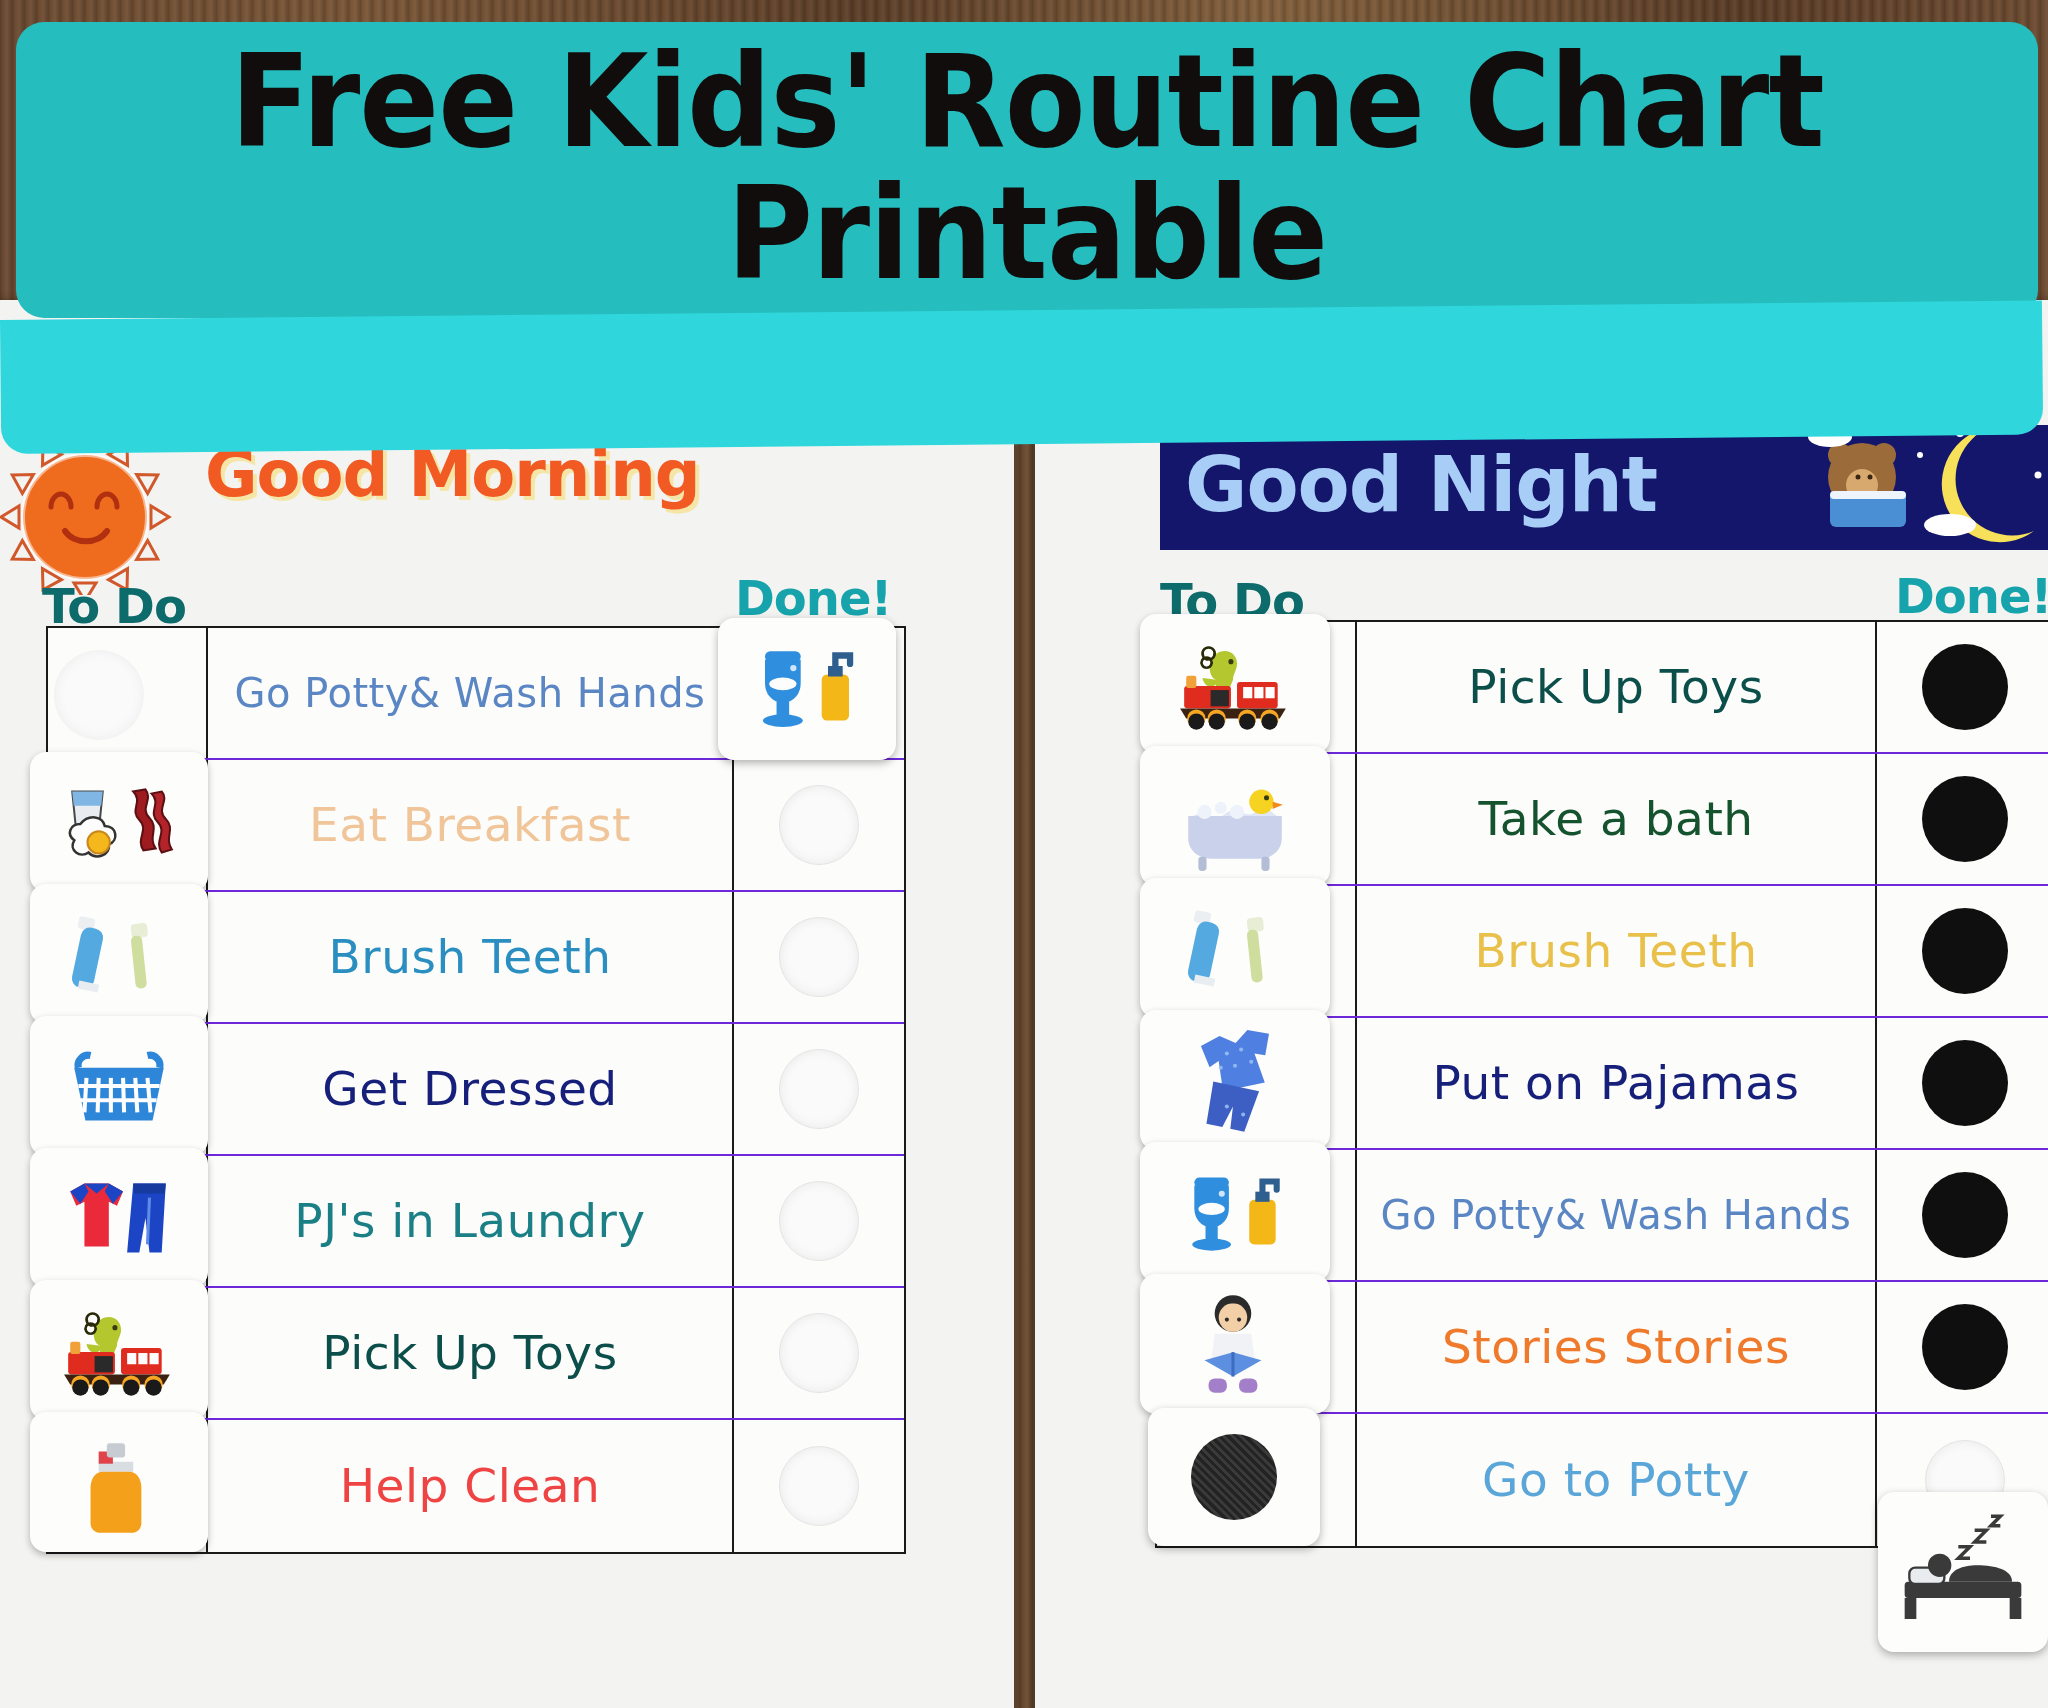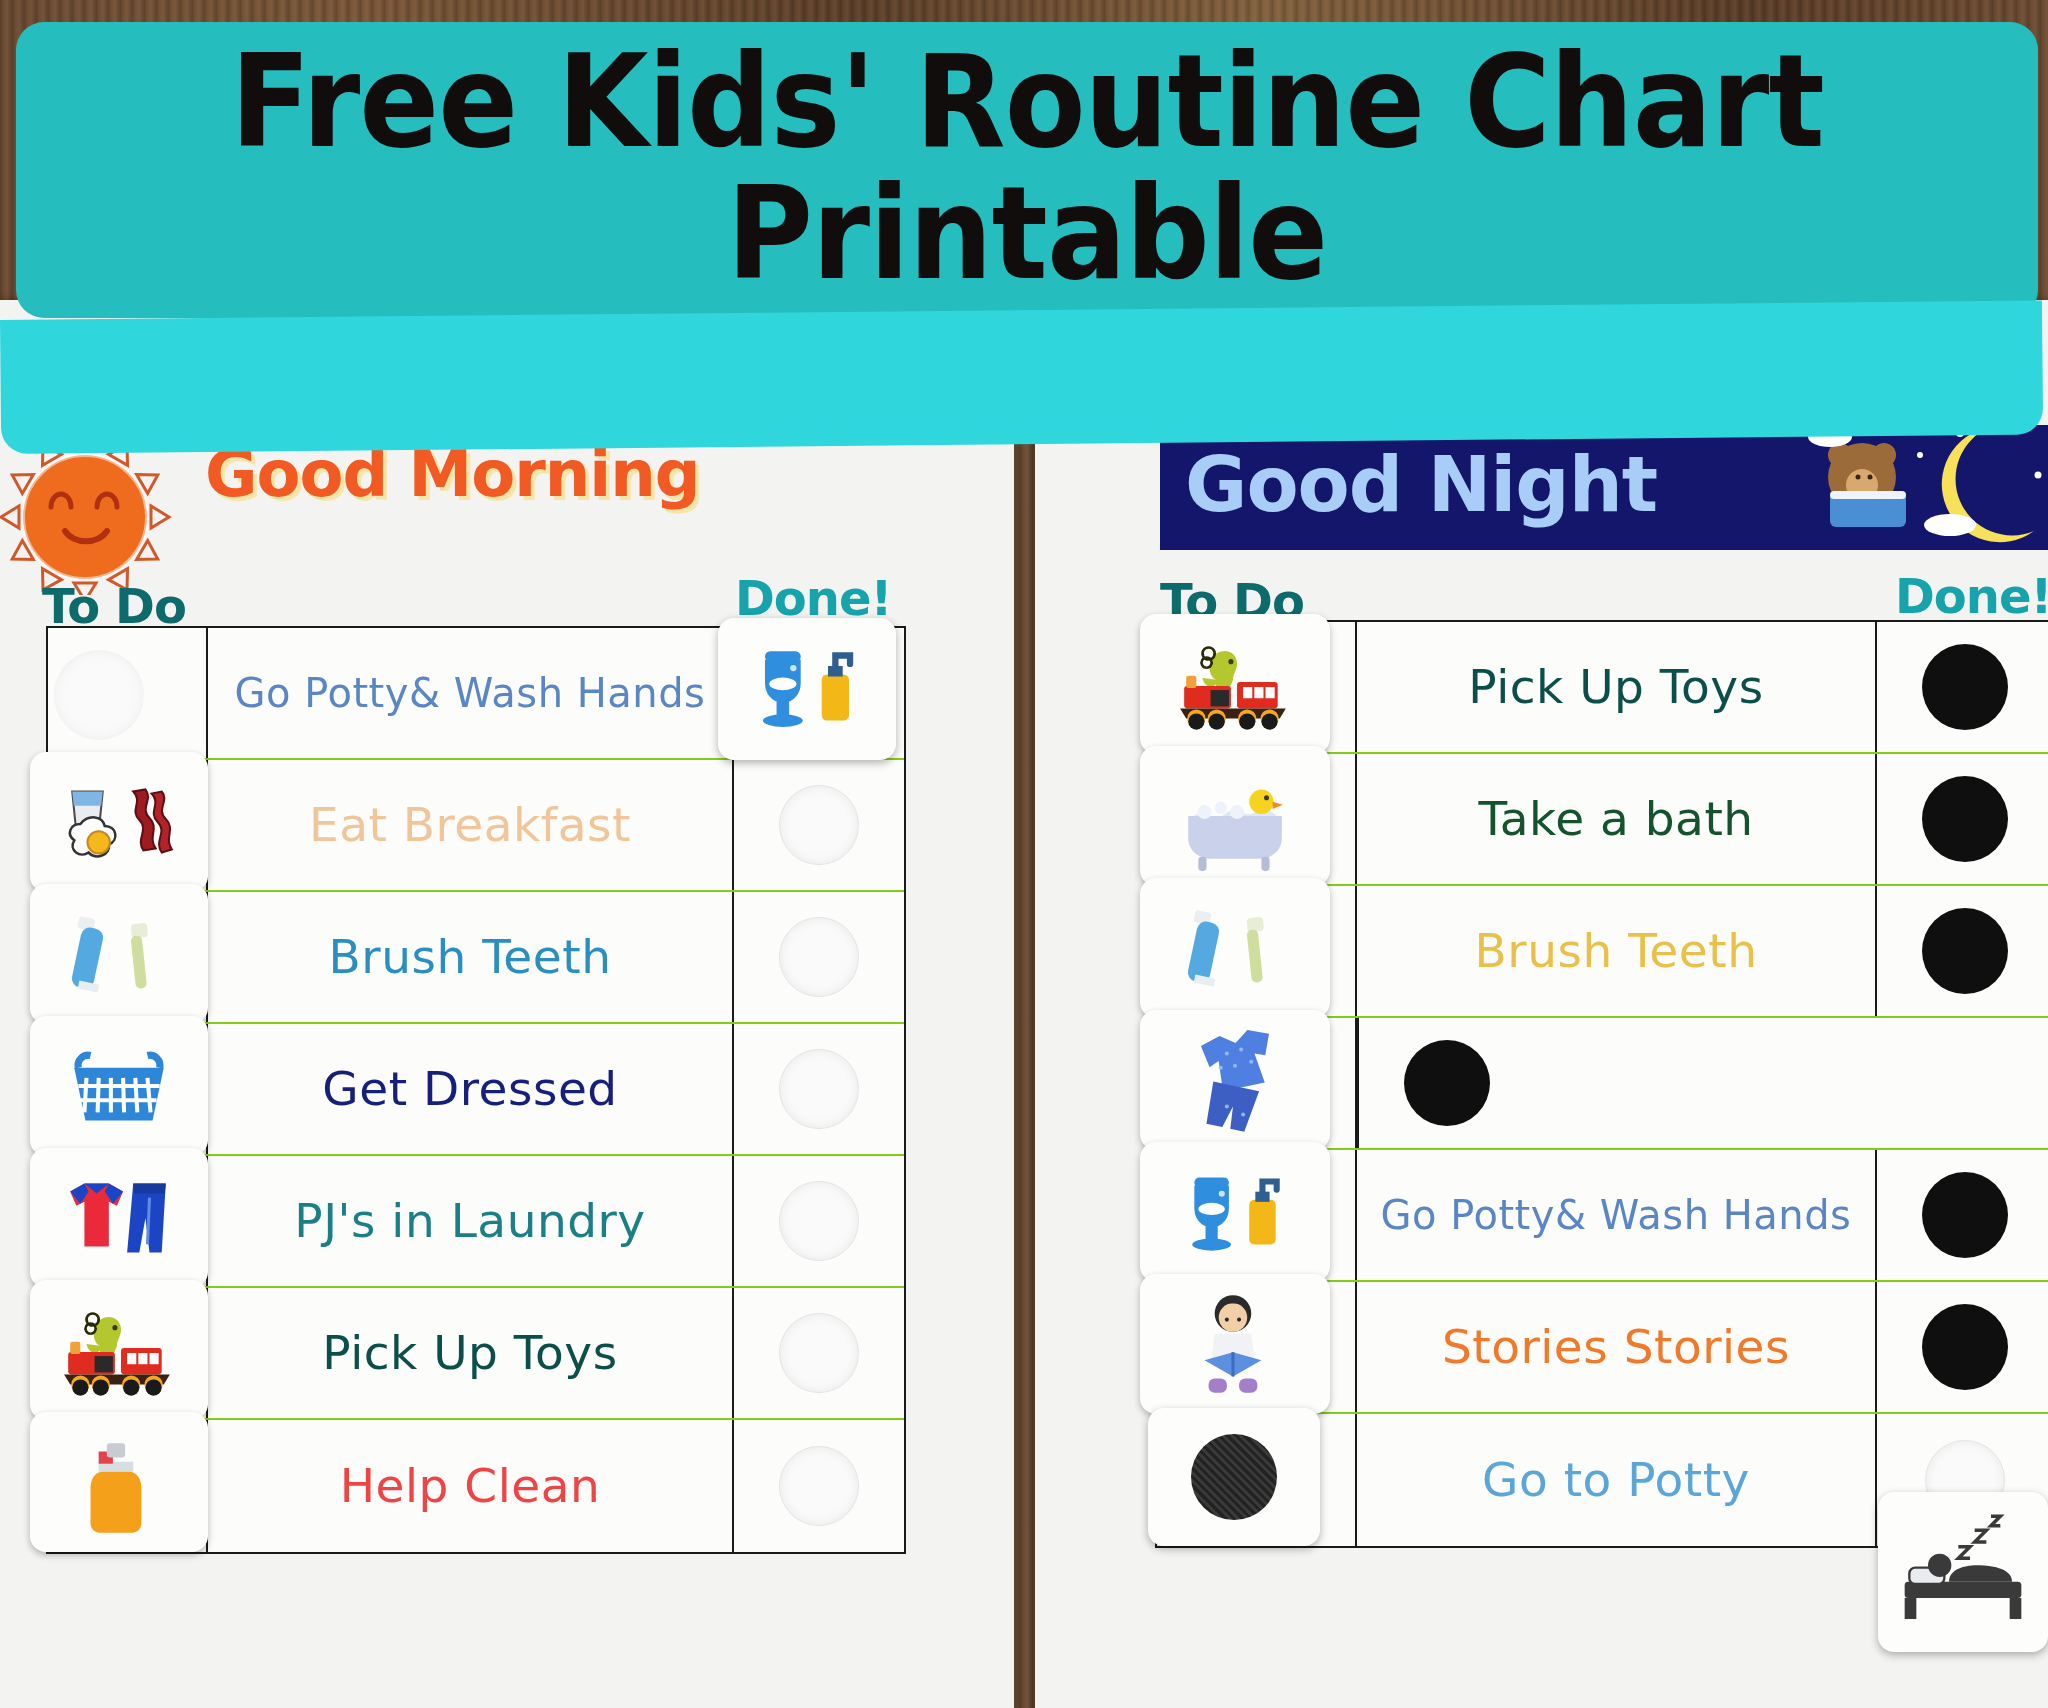--- a/index.html
+++ b/index.html
@@ -116,21 +116,21 @@
     border: 2px solid #1a1a1a;
     z-index: 3;
     background: #fcfcfb;
   }
   #grid-m { left: 46px;  top: 626px; width: 860px; }
   #grid-n { left: 1155px; top: 620px; width: 900px; }
 
   .row {
     display: flex;
     align-items: stretch;
-    border-bottom: 2px solid #84cc16;
+    border-bottom: 2px solid #6d28d9;
     height: 132px;
   }
   .row:last-child { border-bottom: none; }
 
   .cell-pic {
     width: 160px;
     border-right: 2px solid #1a1a1a;
     position: relative;
   }
   #grid-n .cell-pic { width: 200px; }
@@ -350,20 +350,23 @@
       <div class="cell-pic"></div>
       <div class="cell-task" style="color: rgb(232, 192, 74);">
         <span style="display:block">Brush Teeth</span>
       </div>
       <div class="cell-done">
         <div class="dot-filled"></div>
       </div>
     </div>
     <div class="row">
       <div class="cell-pic"></div>
+      <div class="cell-task" style="color: rgb(22, 31, 122);">
+        <span style="display:block">Put on Pajamas</span>
+      </div>
       <div class="cell-done">
         <div class="dot-filled"></div>
       </div>
     </div>
     <div class="row">
       <div class="cell-pic"></div>
       <div class="cell-task two-line" style="color: rgb(91, 134, 196);">
         <span style="display:block">Go Potty</span>
         <span style="display:block">&amp; Wash Hands</span>
       </div>

